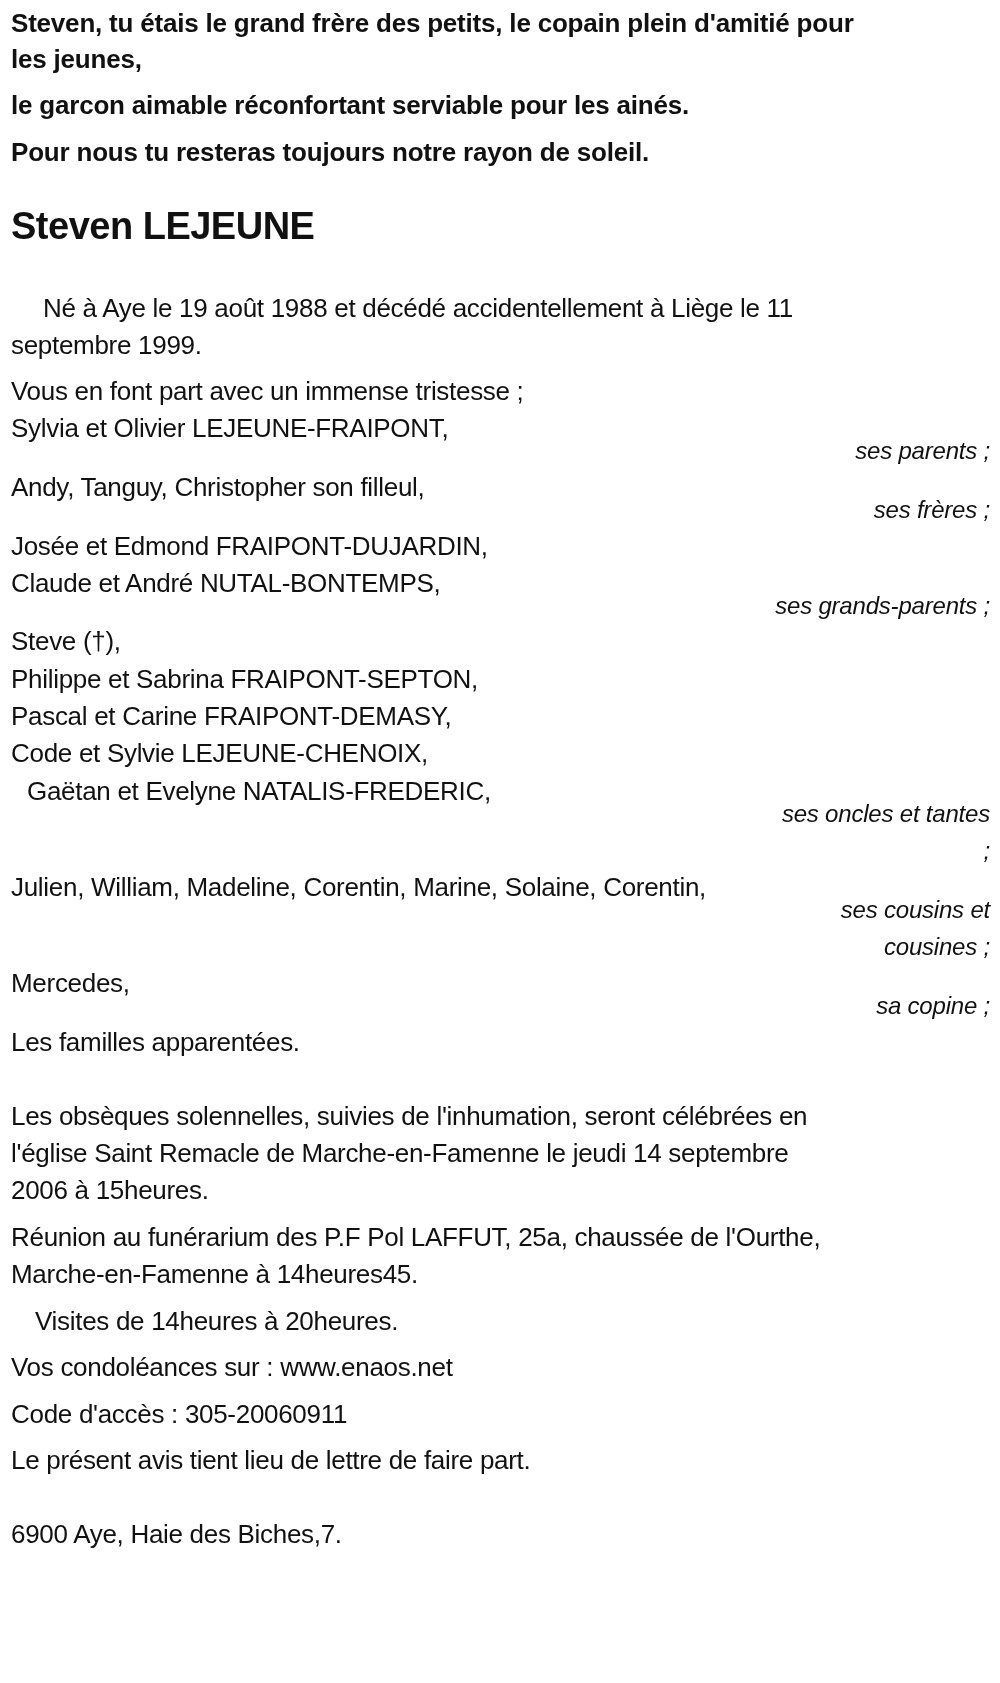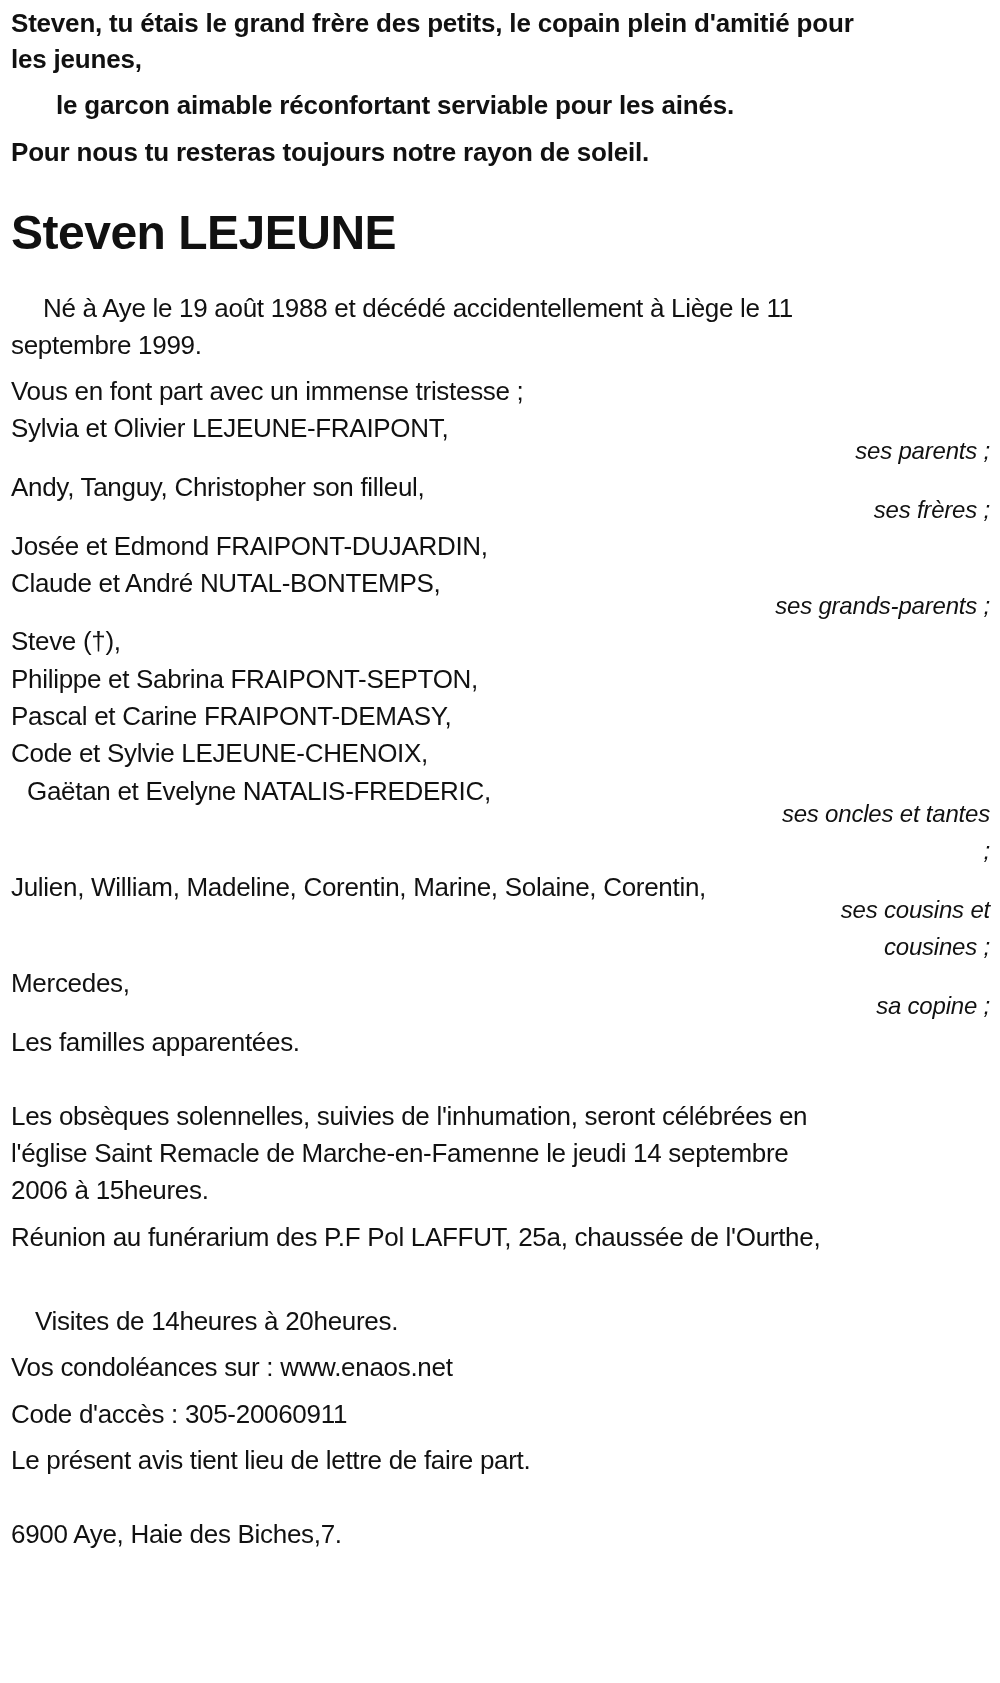--- a/index.html
+++ b/index.html
@@ -24,21 +24,21 @@
       white-space: nowrap;
     }
     .epitaph {
       font-weight: bold;
       font-size: 26px;
       letter-spacing: -0.2px;
       left: 11px;
     }
     .title {
       font-weight: bold;
-      font-size: 48px;
+      font-size: 38px;
       left: 11px;
       letter-spacing: -0.5px;
     }
     .body-line {
       font-size: 26px;
       left: 11px;
       letter-spacing: -0.3px;
     }
     .role {
       font-size: 24px;
@@ -48,21 +48,21 @@
       letter-spacing: -0.2px;
     }
   </style>
 </head>
 <body>
 
 <div class="page">
 
   <div class="abs epitaph" style="top:8px;">Steven, tu étais le grand frère des petits, le copain plein d'amitié pour</div>
   <div class="abs epitaph" style="top:44px;">les jeunes,</div>
-  <div class="abs epitaph" style="top:90px;margin-left:45px;">le garcon aimable réconfortant serviable pour les ainés.</div>
+  <div class="abs epitaph" style="top:90px;">le garcon aimable réconfortant serviable pour les ainés.</div>
   <div class="abs epitaph" style="top:137px;">Pour nous tu resteras toujours notre rayon de soleil.</div>
 
   <div class="abs title" style="top:205px;">Steven LEJEUNE</div>
 
   <div class="abs body-line" style="top:293px;margin-left:32px;">Né à Aye le 19 août 1988 et décédé accidentellement à Liège le 11</div>
   <div class="abs body-line" style="top:330px;">septembre 1999.</div>
 
   <div class="abs body-line" style="top:376px;">Vous en font part avec un immense tristesse ;</div>
 
   <div class="abs body-line" style="top:413px;">Sylvia et Olivier LEJEUNE-FRAIPONT,</div>
@@ -90,20 +90,21 @@
   <div class="abs body-line" style="top:968px;">Mercedes,</div>
   <div class="abs role" style="top:992px;">sa copine ;</div>
 
   <div class="abs body-line" style="top:1027px;">Les familles apparentées.</div>
 
   <div class="abs body-line" style="top:1101px;">Les obsèques solennelles, suivies de l'inhumation, seront célébrées en</div>
   <div class="abs body-line" style="top:1138px;">l'église Saint Remacle de Marche-en-Famenne le jeudi 14 septembre</div>
   <div class="abs body-line" style="top:1175px;">2006 à 15heures.</div>
 
   <div class="abs body-line" style="top:1222px;">Réunion au funérarium des P.F Pol LAFFUT, 25a, chaussée de l'Ourthe,</div>
+  <div class="abs body-line" style="top:1259px;">Marche-en-Famenne à 14heures45.</div>
 
   <div class="abs body-line" style="top:1306px;margin-left:24px;">Visites de 14heures à 20heures.</div>
   <div class="abs body-line" style="top:1352px;">Vos condoléances sur : www.enaos.net</div>
   <div class="abs body-line" style="top:1399px;">Code d'accès : 305-20060911</div>
   <div class="abs body-line" style="top:1445px;">Le présent avis tient lieu de lettre de faire part.</div>
 
   <div class="abs body-line" style="top:1519px;">6900 Aye, Haie des Biches,7.</div>
 
 </div>
 

